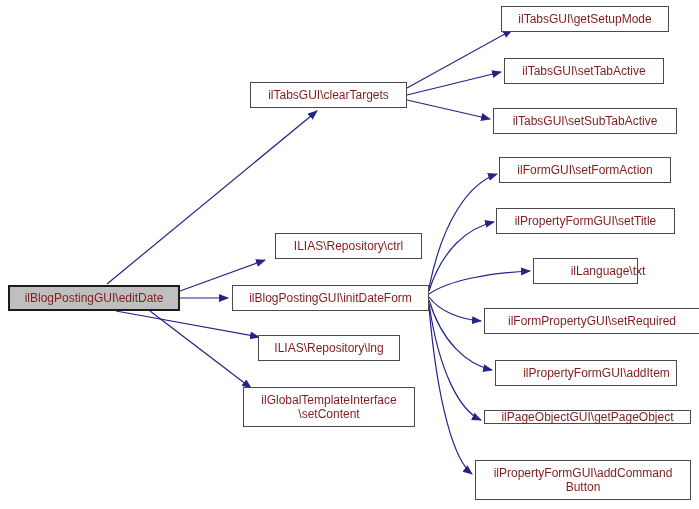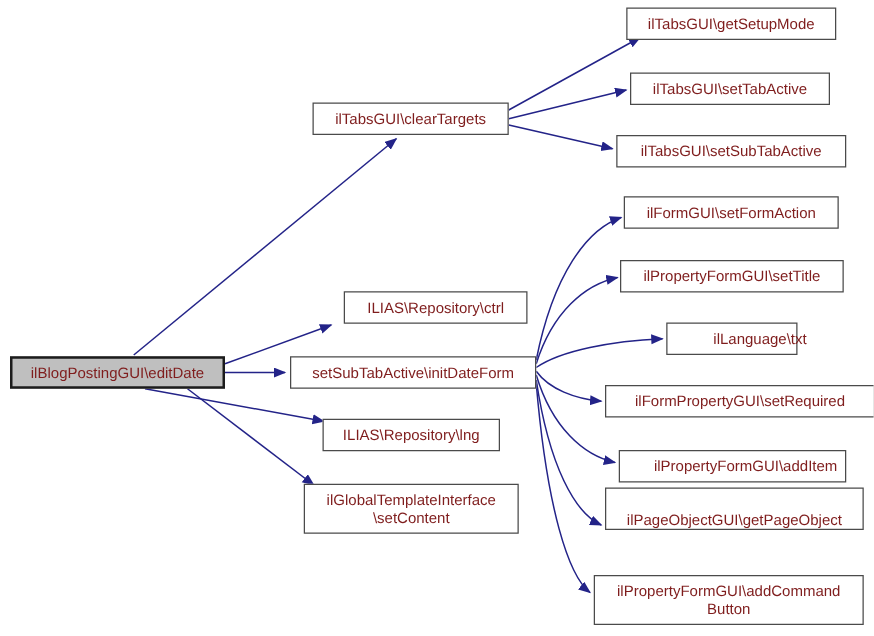--- a/index.html
+++ b/index.html
@@ -70,21 +70,21 @@
       <div class="node" style="left: 504px; top: 58px; width: 160px; height: 26px;">
         <span>ilTabsGUI\setTabActive</span>
       </div>
       <div class="node" style="left: 493px; top: 108px; width: 184px; height: 26px;">
         <span>ilTabsGUI\setSubTabActive</span>
       </div>
       <div class="node" style="left: 255px; top: 233px; width: 147px; height: 26px; margin-left: 20px;">
         <span>ILIAS\Repository\ctrl</span>
       </div>
       <div class="node" style="left: 232px; top: 285px; width: 197px; height: 26px;">
-        <span>setSubTabActive\initDateForm</span>
+        <span>ilBlogPostingGUI\initDateForm</span>
       </div>
       <div class="node" style="left: 258px; top: 335px; width: 142px; height: 26px;">
         <span>ILIAS\Repository\lng</span>
       </div>
       <div class="node" style="left: 243px; top: 387px; width: 172px; height: 40px;">
         <span>ilGlobalTemplateInterface</span>
         <span>\setContent</span>
       </div>
       <div class="node" style="left: 499px; top: 157px; width: 172px; height: 26px;">
         <span>ilFormGUI\setFormAction</span>
@@ -94,21 +94,21 @@
       </div>
       <div class="node" style="left: 533px; top: 258px; width: 105px; height: 26px; padding-left: 45px;">
         <span>ilLanguage\txt</span>
       </div>
       <div class="node" style="left: 484px; top: 308px; width: 216px; height: 26px;">
         <span>ilFormPropertyGUI\setRequired</span>
       </div>
       <div class="node" style="left: 495px; top: 360px; width: 182px; height: 26px; padding-left: 21px;">
         <span>ilPropertyFormGUI\addItem</span>
       </div>
-      <div class="node" style="left: 484px; top: 390px; width: 207px; height: 34px; justify-content: flex-end;">
+      <div class="node" style="left: 484px; top: 410px; width: 207px; height: 14px;">
         <span>ilPageObjectGUI\getPageObject</span>
       </div>
       <div class="node" style="left: 475px; top: 460px; width: 216px; height: 40px; align-items: center;">
         <span>ilPropertyFormGUI\addCommand</span>
         <span>Button</span>
       </div>
     </div>
 </div>
 
 </body></html>

